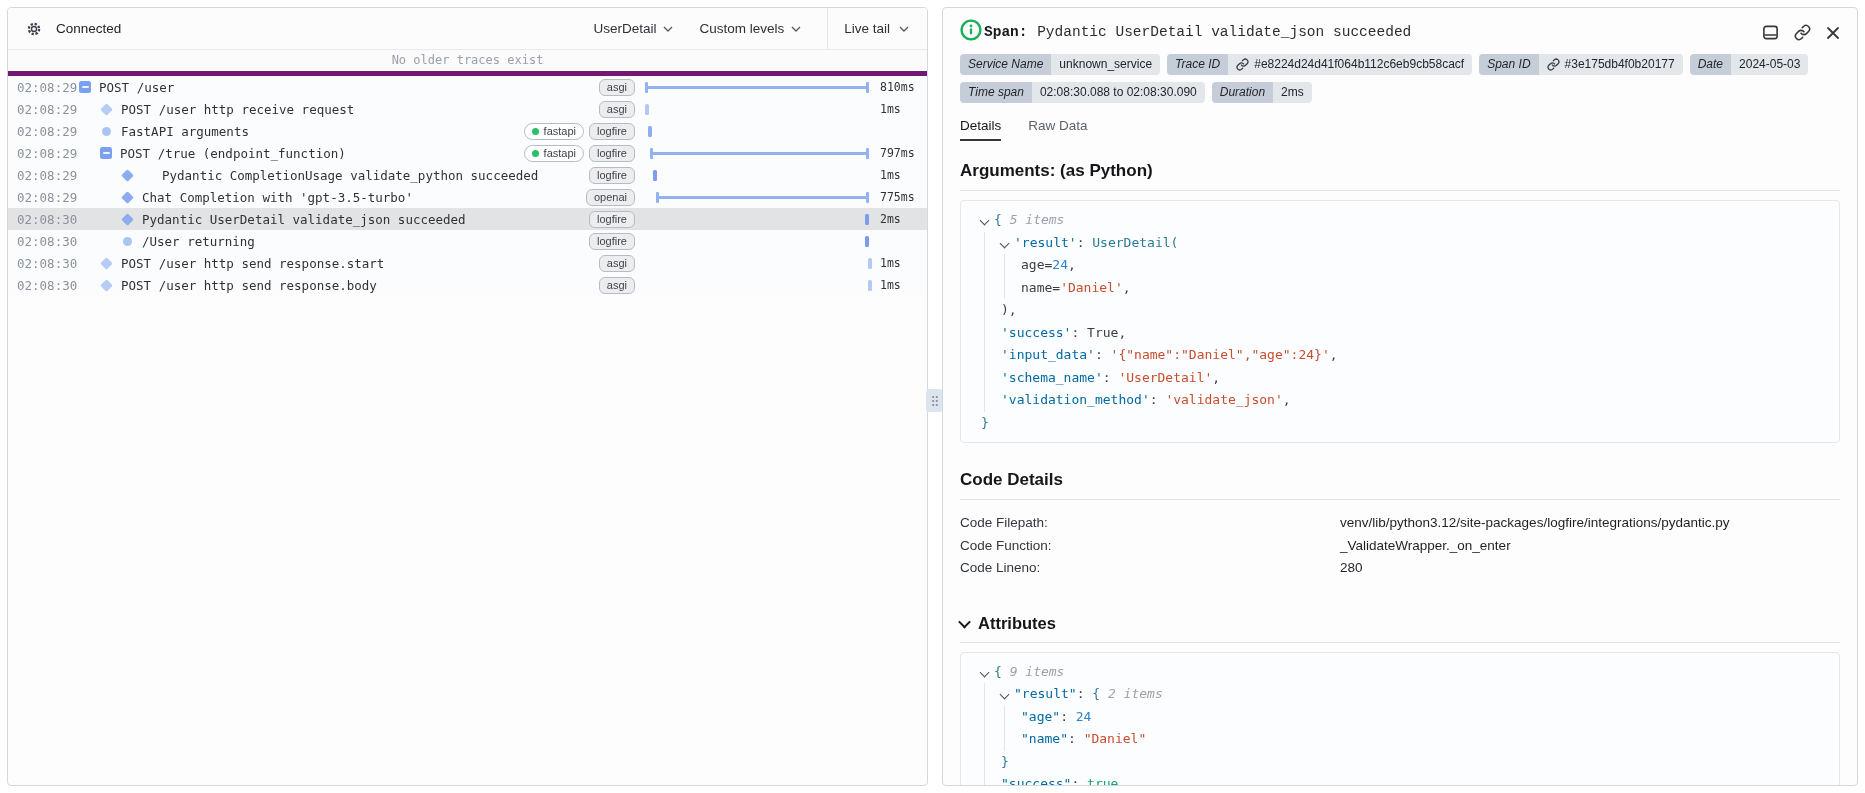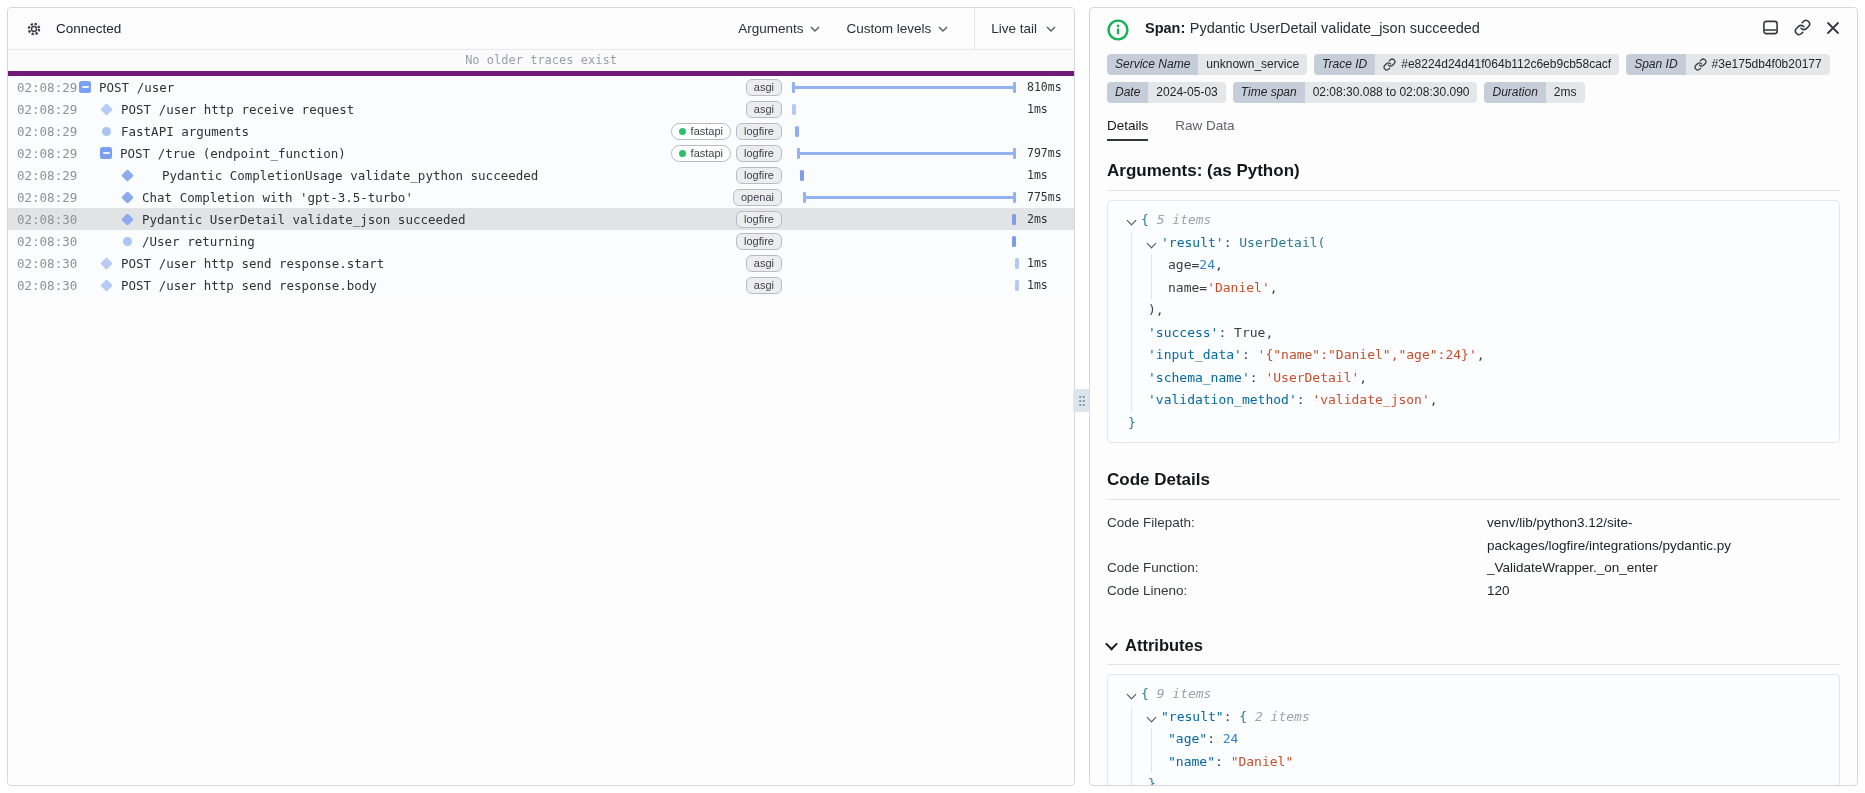--- a/index.html
+++ b/index.html
@@ -1,20 +1,20 @@
 <!DOCTYPE html>
 <html><head>
 <meta charset="utf-8">
 <style>
   * { box-sizing: border-box; margin: 0; padding: 0; }
   html, body { width: 100%; height: 100%; background: #ffffff; }
   body { font-family: "Liberation Sans", "DejaVu Sans", sans-serif; color: #26292d; }
   .app { display: flex; padding: 7px; height: 793px; width: 1865px; align-items: stretch; }
   .panel { background: #fdfdfe; border: 1px solid #d5d8db; border-radius: 4px; overflow: hidden; position: relative; }
-  .panel.left { width: 1068px; flex: none; display: flex; flex-direction: column; }
+  .panel.left { width: 921px; flex: none; display: flex; flex-direction: column; }
   .gutter { width: 14px; flex: none; position: relative; }
   .drag-handle { position: absolute; left: -2px; top: 382px; width: 17px; height: 23px; border-radius: 4px; background: #dce4ee; display: flex; align-items: center; justify-content: center; cursor: col-resize; }
   .panel.right { flex: 1; overflow: hidden; }
 
   
   .lp-header { height: 42px; flex: none; display: flex; align-items: center; padding-left: 13px; border-bottom: 1px solid #e7e9ec; background: #fcfcfd; }
   .gear-btn { display: flex; align-items: center; justify-content: center; width: 26px; height: 26px; cursor: pointer; }
   .status-text { margin-left: 9px; font-size: 13.5px; color: #202428; }
   .lp-header .spacer { flex: 1; }
   .menu-item { display: flex; align-items: center; gap: 7px; font-size: 13.5px; color: #2c3136; margin-right: 26px; cursor: pointer; }
@@ -36,21 +36,21 @@
   .pill .gdot { width: 7px; height: 7px; border-radius: 50%; background: #2dbe6c; }
   .t-bar { width: 226px; flex: none; position: relative; height: 22px; }
   .bar-span { position: absolute; top: 50%; height: 3px; margin-top: -1.5px; background: #93b3f0; }
   .bar-span::before, .bar-span::after { content: ""; position: absolute; top: 50%; width: 3px; height: 11px; margin-top: -5.5px; background: #93b3f0; border-radius: 1px; }
   .bar-span::before { left: 0; } .bar-span::after { right: 0; }
   .bar-tick { position: absolute; top: 50%; margin-top: -5.5px; width: 4px; height: 11px; border-radius: 1.5px; }
   .t-dur { width: 46px; flex: none; padding-left: 9px; font-size: 11.5px; color: #2f3338; }
 
   
   .rp-inner { padding: 11px 17px 0; }
-  .rp-titlebar { display: flex; align-items: flex-start; gap: 16px; }
+  .rp-titlebar { display: flex; align-items: flex-end; gap: 2px; font-family: Liberation Mono, monospace; }
   .rp-kind { font-weight: 700; font-size: 14.5px; color: #17191c; }
   .rp-title { font-size: 14.5px; color: #2a2e33; flex: 1; }
   .rp-actions { display: flex; align-items: center; gap: 15px; }
   .icon-btn { display: flex; align-items: center; cursor: pointer; }
   .badges { display: flex; flex-wrap: wrap; gap: 7px 7px; margin-top: 13px; max-width: 900px; }
   .badge { display: inline-flex; border-radius: 4px; overflow: hidden; font-size: 12px; height: 21px; line-height: 21px; justify-content: center; }
   .badge .bl { background: #c5ced8; padding: 0 8px; font-style: italic; color: #22262a; }
   .badge .bv { background: #e4e7ea; padding: 0 8px; display: flex; align-items: center; gap: 5px; color: #22262a; }
   .tabs { display: flex; gap: 27px; margin-top: 15px; }
   .tab { padding-bottom: 6px; font-size: 13.5px; color: #5d636a; cursor: pointer; border-bottom: 2px solid transparent; }
@@ -82,21 +82,21 @@
     <header class="lp-header">
       <span class="gear-btn">
         <svg width="16" height="16" viewBox="0 0 16 16">
           <circle cx="8" cy="8" r="5.1" fill="none" stroke="#3c4147" stroke-width="2.3" stroke-dasharray="2.3 1.7"></circle>
           <circle cx="8" cy="8" r="2.5" fill="none" stroke="#3c4147" stroke-width="1.4"></circle>
         </svg>
       </span>
       <span class="status-text">Connected</span>
       <span class="spacer"></span>
       <span class="menu-item">
-        <span>Arguments</span>
+        <span>UserDetail</span>
         <svg width="10" height="6" viewBox="0 0 10 6">
             <path d="M1 1l4 4 4-4" fill="none" stroke="#565c63" stroke-width="1.4"></path>
           </svg>
       </span>
       <span class="menu-item">
         <span>Custom levels</span>
         <svg width="10" height="6" viewBox="0 0 10 6">
             <path d="M1 1l4 4 4-4" fill="none" stroke="#565c63" stroke-width="1.4"></path>
           </svg>
       </span>
@@ -400,21 +400,21 @@
           <div class="kv">
             <span class="k">Code Filepath:</span>
             <span class="v">venv/lib/python3.12/site-packages/logfire/integrations/pydantic.py</span>
           </div>
           <div class="kv">
             <span class="k">Code Function:</span>
             <span class="v">_ValidateWrapper._on_enter</span>
           </div>
           <div class="kv">
             <span class="k">Code Lineno:</span>
-            <span class="v">120</span>
+            <span class="v">280</span>
           </div>
         </div>
 
       <h2 class="sec attr" style="margin-top:34px">
         <span class="big-chev"></span>
         <span>Attributes</span>
       </h2>
       <hr class="sec-rule">
       <div class="codeblock" id="attr-block">
           <div class="cline" style="padding-left: 23px;"><span class="cchev" style="left: 10px;"></span><span class="tk-brace">{ </span><span class="tk-meta">9 items</span></div>

